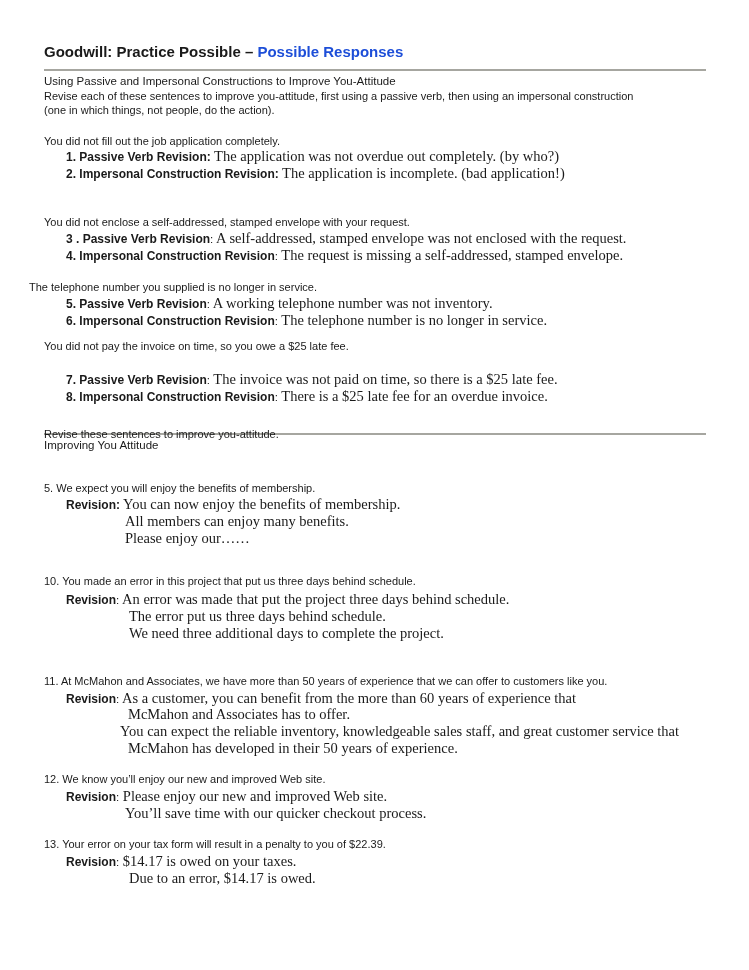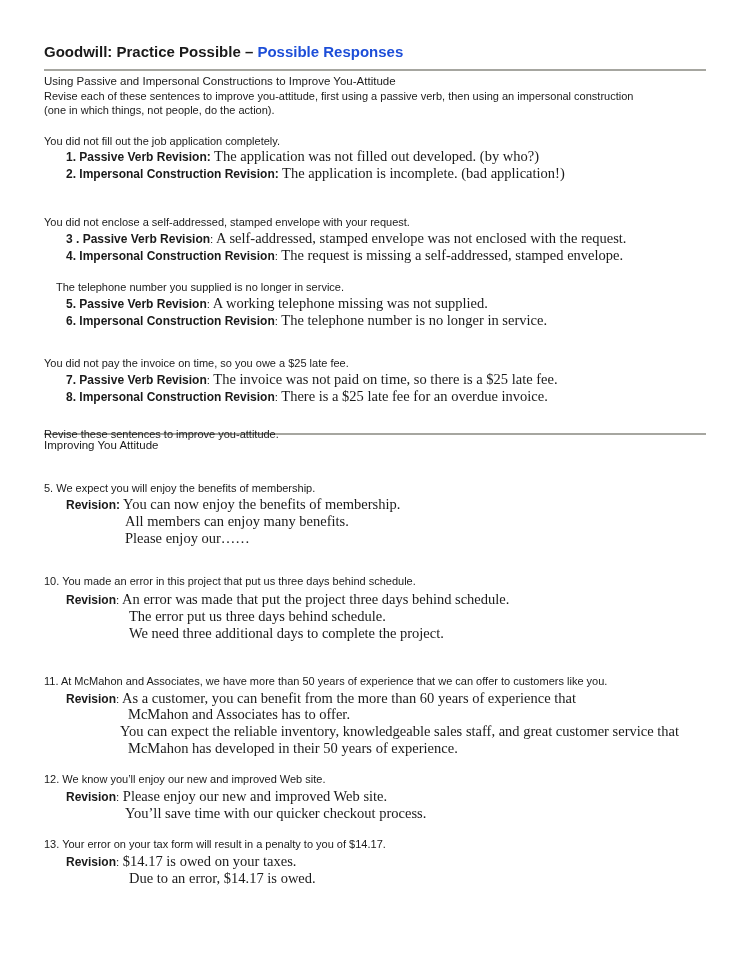--- a/index.html
+++ b/index.html
@@ -18,32 +18,32 @@
 <body>
 
 <div class="abs title"><span>Goodwill: Practice Possible – </span><span class="accent">Possible Responses</span></div>
 <div class="rule" style="top:69px"></div>
 
 <div class="abs h" style="left:44px;top:75px">Using Passive and Impersonal Constructions to Improve You-Attitude</div>
 <div class="abs p" style="left:44px;top:90px">Revise each of these sentences to improve you-attitude, first using a passive verb, then using an impersonal construction</div>
 <div class="abs p" style="left:44px;top:104px">(one in which things, not people, do the action).</div>
 
 <div class="abs p" style="left:44px;top:135px">You did not fill out the job application completely.</div>
-<div class="abs rev" style="left:66px;top:148px"><span class="lab">1. Passive Verb Revision:</span><span> The application was not filled out developed. (by who?)</span></div>
+<div class="abs rev" style="left:66px;top:148px"><span class="lab">1. Passive Verb Revision:</span><span> The application was not overdue out completely. (by who?)</span></div>
 <div class="abs rev" style="left:66px;top:165px"><span class="lab">2. Impersonal Construction Revision:</span><span> The application is incomplete. (bad application!)</span></div>
 
 <div class="abs p" style="left:44px;top:216px">You did not enclose a self-addressed, stamped envelope with your request.</div>
 <div class="abs rev" style="left:66px;top:230px"><span class="lab">3 . Passive Verb Revision</span><span class="colon">:</span><span> A self-addressed, stamped envelope was not enclosed with the request.</span></div>
 <div class="abs rev" style="left:66px;top:247px"><span class="lab">4. Impersonal Construction Revision</span><span class="colon">:</span><span> The request is missing a self-addressed, stamped envelope.</span></div>
 
-<div class="abs p" style="left:56px;top:281px">The telephone number you supplied is no longer in service.</div>
-<div class="abs rev" style="left:66px;top:295px"><span class="lab">5. Passive Verb Revision</span><span class="colon">:</span><span> A working telephone missing was not supplied.</span></div>
+<div class="abs p" style="left:29px;top:281px">The telephone number you supplied is no longer in service.</div>
+<div class="abs rev" style="left:66px;top:295px"><span class="lab">5. Passive Verb Revision</span><span class="colon">:</span><span> A working telephone number was not inventory.</span></div>
 <div class="abs rev" style="left:66px;top:312px"><span class="lab">6. Impersonal Construction Revision</span><span class="colon">:</span><span> The telephone number is no longer in service.</span></div>
 
-<div class="abs p" style="left:44px;top:357px">You did not pay the invoice on time, so you owe a $25 late fee.</div>
+<div class="abs p" style="left:44px;top:340px">You did not pay the invoice on time, so you owe a $25 late fee.</div>
 <div class="abs rev" style="left:66px;top:371px"><span class="lab">7. Passive Verb Revision</span><span class="colon">:</span><span> The invoice was not paid on time, so there is a $25 late fee.</span></div>
 <div class="abs rev" style="left:66px;top:388px"><span class="lab">8. Impersonal Construction Revision</span><span class="colon">:</span><span> There is a $25 late fee for an overdue invoice.</span></div>
 
 <div class="rule" style="top:433px"></div>
 
 <div class="abs h" style="left:44px;top:439px">Improving You Attitude</div>
 <div class="abs p" style="left:44px;top:428px">Revise these sentences to improve you-attitude.</div>
 
 <div class="abs p" style="left:44px;top:482px">5. We expect you will enjoy the benefits of membership.</div>
 <div class="abs rev" style="left:66px;top:496px"><span class="lab">Revision</span><span class="lab">:</span> <span>You can now enjoy the benefits of membership.</span></div>
@@ -58,15 +58,15 @@
 <div class="abs p" style="left:44px;top:675px">11.   At McMahon and Associates, we have more than 50 years of experience that we can offer to customers like you.</div>
 <div class="abs rev" style="left:66px;top:690px"><span class="lab">Revision</span><span class="colon">:</span> <span>As a customer, you can benefit from the more than 60 years of experience that</span></div>
 <div class="abs rev" style="left:128px;top:706px">McMahon and Associates has to offer.</div>
 <div class="abs rev" style="left:120px;top:723px">You can expect the reliable inventory, knowledgeable sales staff, and great customer service that</div>
 <div class="abs rev" style="left:128px;top:740px">McMahon has developed in their 50 years of experience.</div>
 
 <div class="abs p" style="left:44px;top:773px">12.  We know you’ll enjoy our new and improved Web site.</div>
 <div class="abs rev" style="left:66px;top:788px"><span class="lab">Revision</span><span class="colon">:</span> <span>Please enjoy our new and improved Web site.</span></div>
 <div class="abs rev" style="left:125px;top:805px">You’ll save time with our quicker checkout process.</div>
 
-<div class="abs p" style="left:44px;top:838px">13. Your error on your tax form will result in a penalty to you of $14.17.</div>
+<div class="abs p" style="left:44px;top:838px">13. Your error on your tax form will result in a penalty to you of $22.39.</div>
 <div class="abs rev" style="left:66px;top:853px"><span class="lab">Revision</span><span class="colon">:</span> <span>$14.17 is owed on your taxes.</span></div>
 <div class="abs rev" style="left:129px;top:870px">Due to an error, $14.17 is owed.</div>
 
 </body></html>

